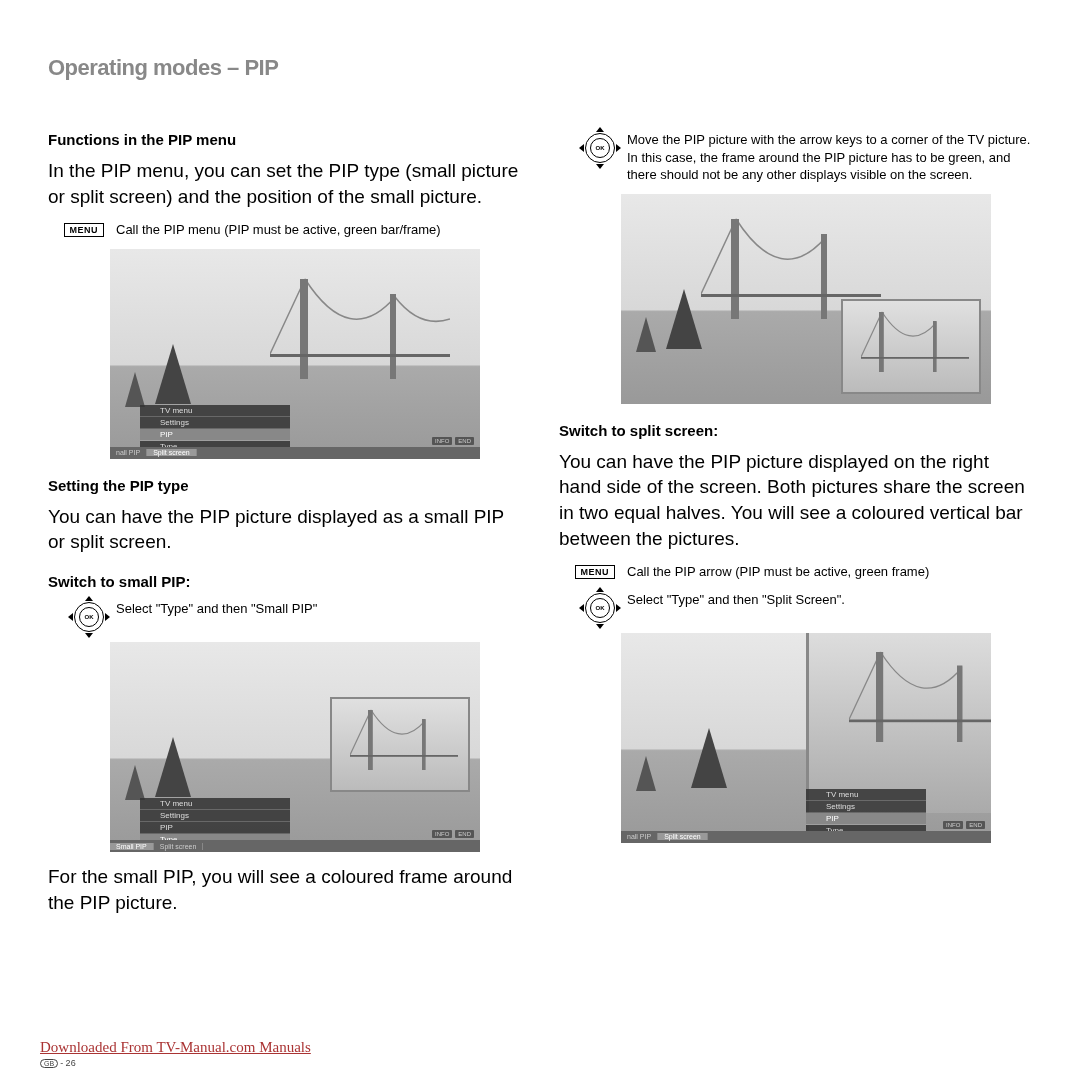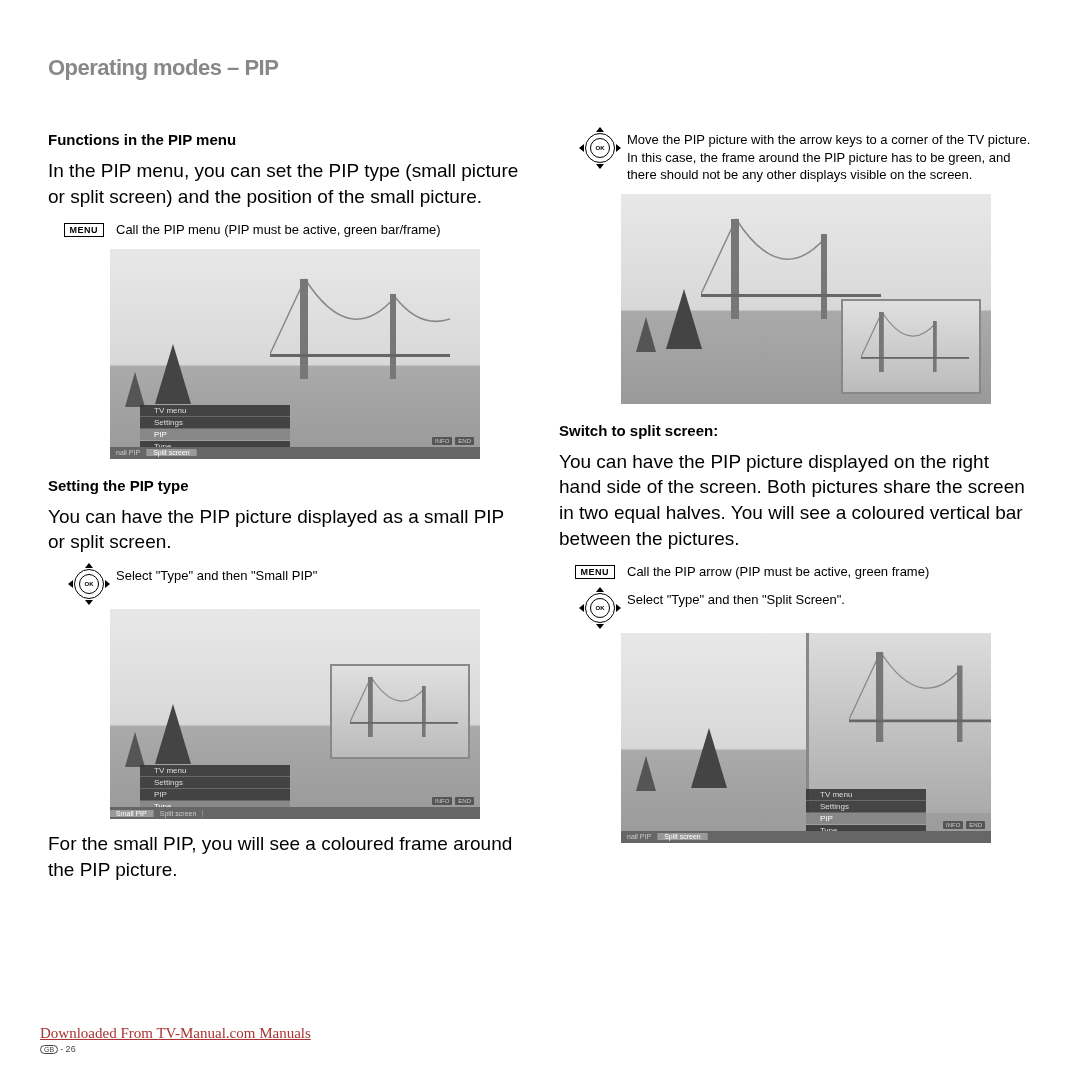--- a/index.html
+++ b/index.html
@@ -27,36 +27,36 @@
 .screenshot { width: 370px; height: 210px; background: linear-gradient(#e8e8e8, #d8d8d8 55%, #aaa 56%, #999 100%); position: relative; margin-left: 62px; margin-bottom: 12px; overflow: hidden; }
 .screenshot.right-indent { margin-left: 62px; }
 .bridge { position: absolute; right: 30px; top: 20px; width: 180px; height: 120px; }
 .tower { position: absolute; background: #777; }
 .tower.t1 { left: 30px; top: 10px; width: 8px; height: 100px; }
 .tower.t2 { left: 120px; top: 25px; width: 6px; height: 85px; }
 .deck { position: absolute; left: 0; top: 85px; width: 180px; height: 3px; background: #666; }
 .tree { position: absolute; left: 45px; bottom: 55px; width: 0; height: 0; border-left: 18px solid transparent; border-right: 18px solid transparent; border-bottom: 60px solid #444; }
 .tree2 { position: absolute; left: 15px; bottom: 52px; width: 0; height: 0; border-left: 10px solid transparent; border-right: 10px solid transparent; border-bottom: 35px solid #555; }
 .osd { position: absolute; left: 30px; bottom: 6px; width: 150px; background: rgba(50,50,50,0.85); font-size: 8px; color: #ddd; }
-.osd-row { padding: 1px 14px; border-bottom: 1px solid rgba(255,255,255,0.2); }
+.osd-row { padding: 1px 20px; border-bottom: 1px solid rgba(255,255,255,0.2); }
 .osd-row.hl { background: #888; color: #fff; }
 .osd-tabs { position: absolute; left: 0; bottom: 0; width: 100%; height: 12px; background: #666; font-size: 7px; color: #ccc; display: flex; align-items: center; }
 .osd-tab { padding: 0 6px; border-right: 1px solid #888; }
 .osd-tab.hl { background: #999; color: #fff; }
 .info-end { position: absolute; right: 6px; bottom: 14px; display: flex; gap: 3px; }
 .pill { background: #555; color: #ccc; font-size: 6px; padding: 1px 3px; border-radius: 1px; }
 
 .pip-inset { position: absolute; border: 2px solid #888; background: linear-gradient(#e0e0e0, #bbb); overflow: hidden; }
 .pip-inset.small { right: 10px; top: 55px; width: 140px; height: 95px; }
 .pip-inset.pos { right: 10px; bottom: 10px; width: 140px; height: 95px; }
 .pip-inset .mini-bridge { position: absolute; right: 10px; top: 5px; transform: scale(0.6); transform-origin: top right; }
 .split-line { position: absolute; left: 50%; top: 0; bottom: 0; width: 3px; background: #888; }
 .split-right { position: absolute; left: 50%; top: 0; right: 0; bottom: 30px; background: linear-gradient(#ddd, #aaa); overflow: hidden; }
 
-.footer { position: absolute; bottom: 26px; left: 40px; }
+.footer { position: absolute; bottom: 12px; left: 40px; }
 .footer-link { color: #aa3333; font-family: 'Times New Roman', serif; font-size: 15px; text-decoration: underline; }
 .page-num { font-size: 9px; color: #444; margin-top: 2px; }
 .page-num .circ { display: inline-block; border: 1px solid #444; border-radius: 6px; padding: 0 3px; font-size: 7px; margin-right: 2px; }
 
 svg.cable-svg { position: absolute; left: 0; top: 0; width: 180px; height: 120px; }
 </style>
 </head>
 <body>
 
 <h1 class="page-title">Operating modes – PIP</h1>
@@ -97,20 +97,21 @@
         </div>
       <div class="osd-tabs">
         <span class="osd-tab">nall PIP</span>
         <span class="osd-tab hl">Split screen</span>
       </div>
     </div>
 
     <h2 class="section-heading mt">Setting the PIP type</h2>
     <p class="body-text">You can have the PIP picture displayed as a small PIP or split screen.</p>
 
+    <h2 class="section-heading mt">Switch to small PIP:</h2>
 
     <div class="instr-row">
       <div class="instr-icon">
         <span class="ok-wrap">
           <span class="ok-btn">
               <span class="ok-inner">OK</span>
             </span>
           <span class="arrow up"></span><span class="arrow down"></span><span class="arrow left"></span><span class="arrow right"></span>
         </span>
       </div>

